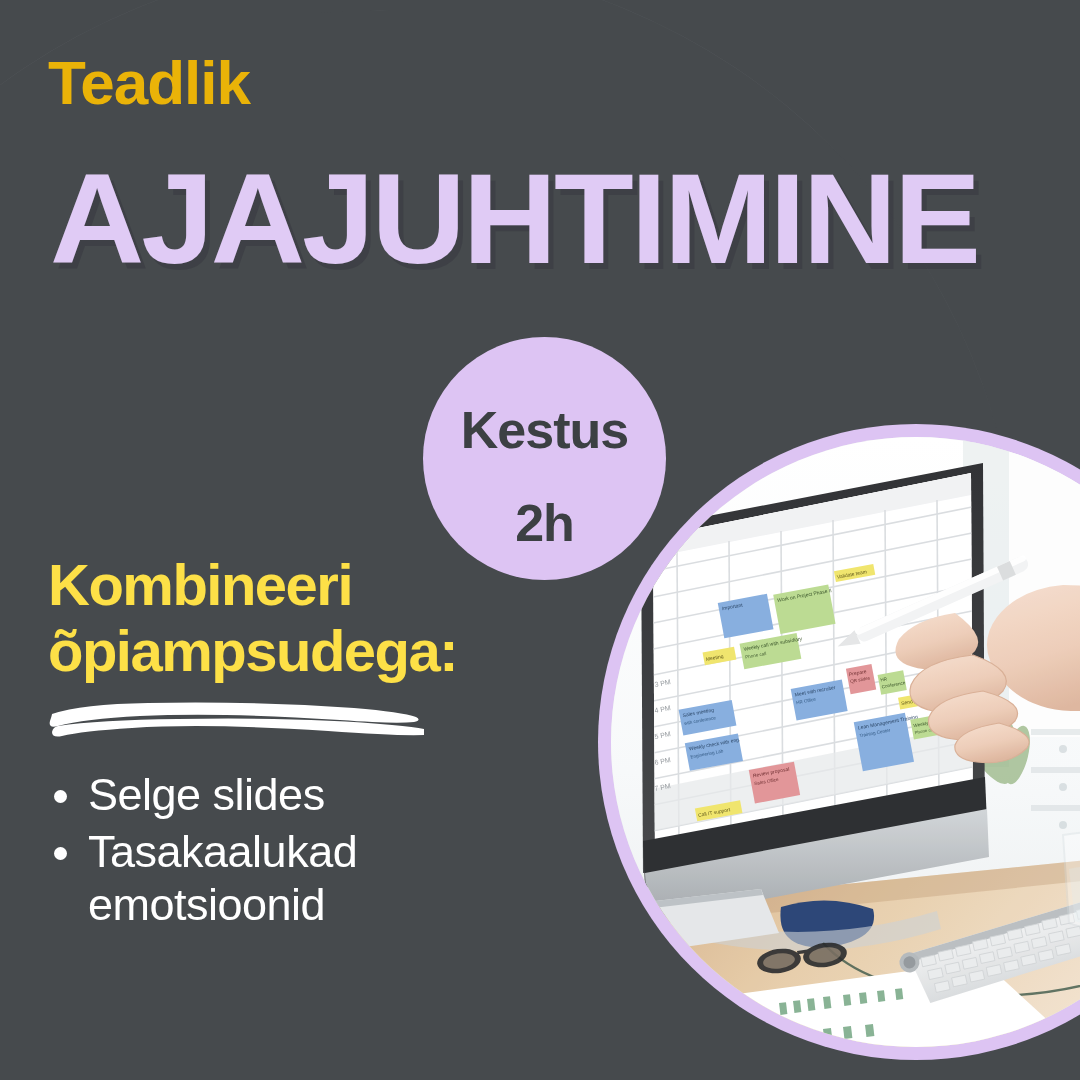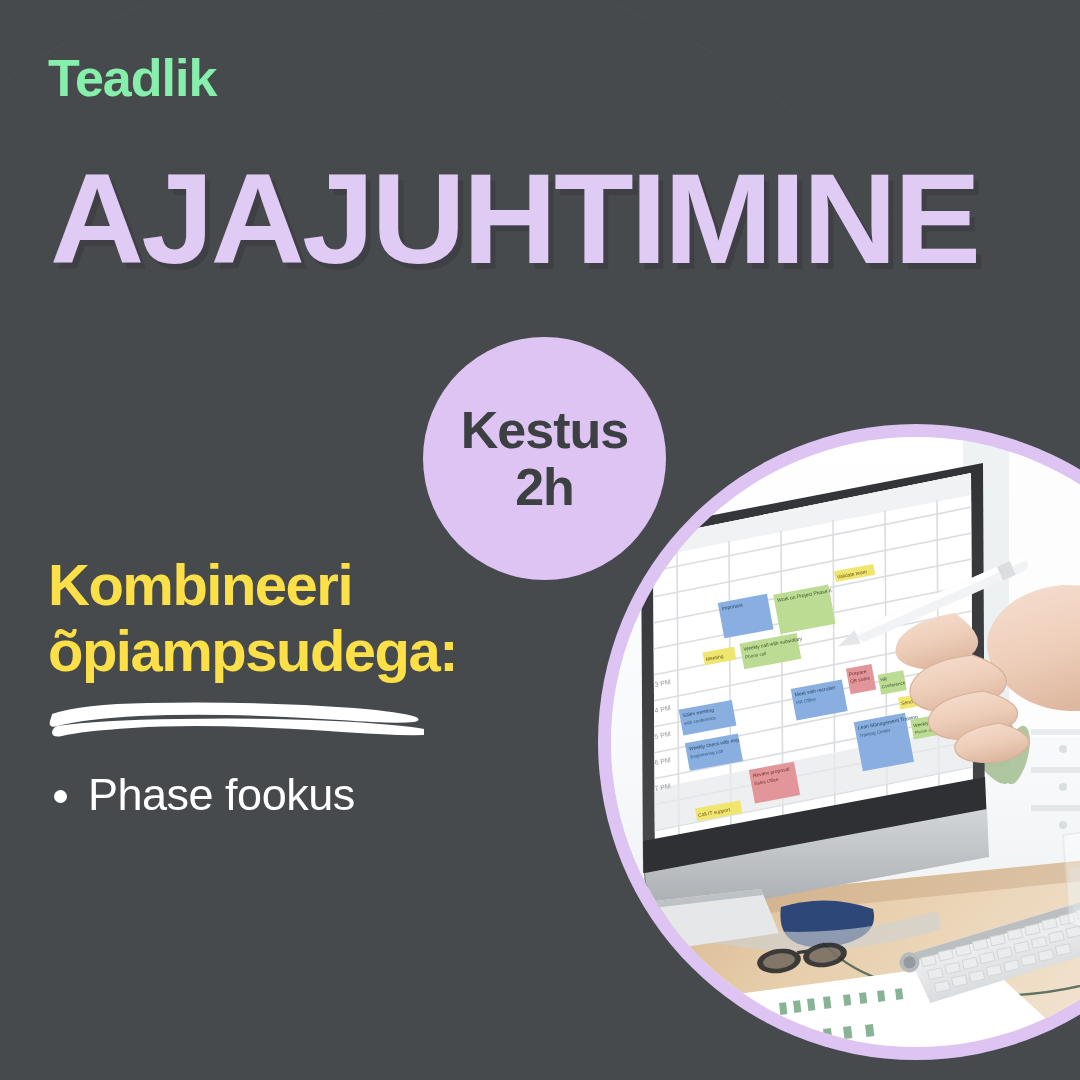--- a/index.html
+++ b/index.html
@@ -22,25 +22,25 @@
     position: absolute;
     inset: 0;
     pointer-events: none;
   }
 
   
   .eyebrow {
     position: absolute;
     left: 48px;
     top: 52px;
-    font-size: 52px;
+    font-size: 62px;
     line-height: 1;
     font-weight: 700;
     letter-spacing: -1px;
-    color: #86efac;
+    color: #eab308;
     white-space: nowrap;
   }
 
   
   .headline {
     position: absolute;
     left: 50px;
     top: 155px;
     font-size: 128px;
     line-height: 1;
@@ -68,20 +68,21 @@
     justify-content: center;
     z-index: 6;
   }
   .badge-line {
     font-size: 52px;
     line-height: 1.08;
     font-weight: 700;
     color: #3c4043;
     letter-spacing: -1px;
     text-align: center;
+    margin-top: 36px;
   }
 
   
   .subhead {
     position: absolute;
     left: 48px;
     top: 552px;
     width: 520px;
     font-size: 58px;
     line-height: 1.14;
@@ -466,16 +467,17 @@
   <div class="subhead">Kombineeri õpiampsudega:</div>
 
   <div class="underline-wrap">
     <svg viewBox="0 0 380 56" preserveAspectRatio="none" aria-hidden="true" style="width:100%;height:100%;">
       <path d="M8 22 q30 -10 96 -11 q108 -2 206 5 q48 4 62 9 q6 3 -2 5 q-20 2 -74 -2 q-120 -8 -200 -4 q-56 3 -82 10 q-10 3 -8 -5 q2 -6 2 -7 Z" fill="#ffffff"></path>
       <path d="M14 34 q40 -6 120 -7 q130 -2 214 6 q34 3 38 6 q3 3 -6 4 q-28 1 -96 -4 q-122 -8 -196 -3 q-50 3 -70 8 q-10 2 -10 -4 q1 -5 6 -6 Z" fill="#ffffff"></path>
     </svg>
   </div>
 
   <ul class="bullets">
-    <li class="bullet">Phase fookus</li>
+    <li class="bullet">Selge slides</li>
+    <li class="bullet">Tasakaalukad emotsioonid</li>
   </ul>
 
 </div>
 
 </body></html>

